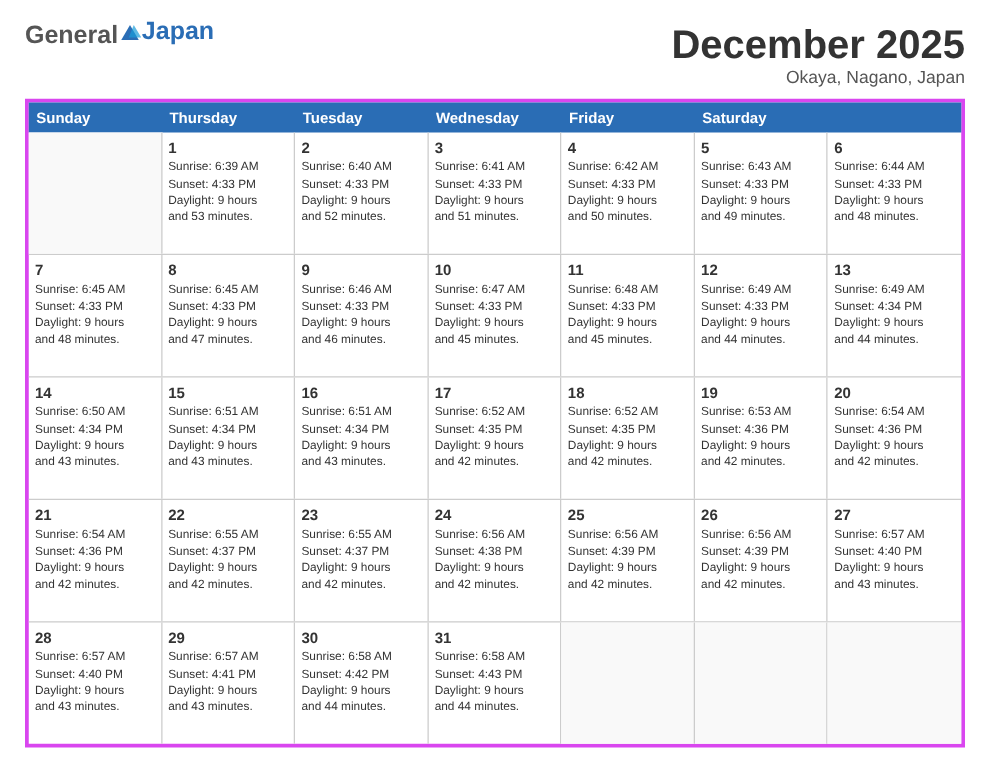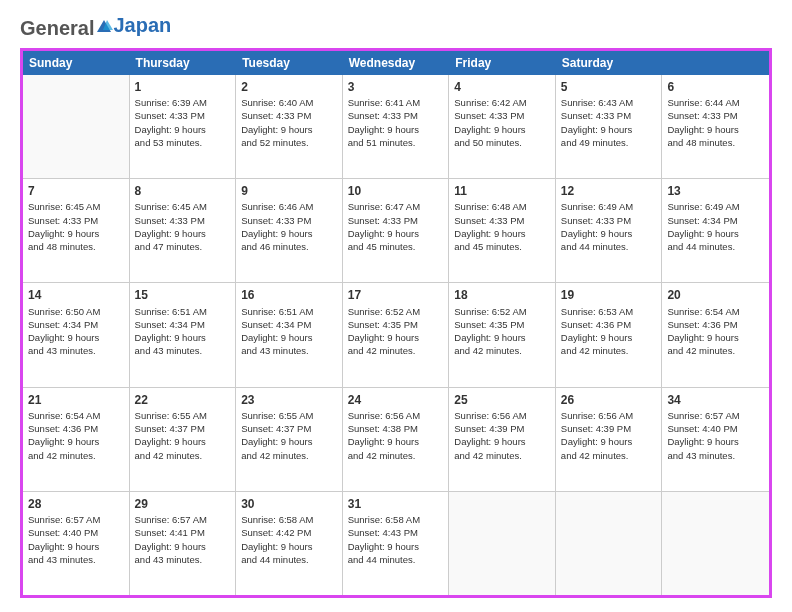--- a/index.html
+++ b/index.html
@@ -124,20 +124,22 @@
       <div class="logo-text">
         <span class="logo-general">General</span>
         <svg class="logo-icon" viewBox="0 0 18 18">
           <polygon points="9,2 16,14 2,14" fill="#2a6db5"></polygon>
           <polygon points="12,2 18,12 8,12" fill="#1a9cd8" opacity="0.7"></polygon>
         </svg>
       </div>
       <span class="logo-blue" style="font-size:20px;font-weight:bold;color:#2a6db5;margin-top:-4px;">Japan</span>
     </div>
     <div class="title-block">
+      <div class="month-title">December 2025</div>
+      <div class="location">Okaya, Nagano, Japan</div>
     </div>
   </div>
 
   <div class="calendar">
     <div class="cal-header">
     <div class="cal-header-cell">Sunday</div>
         <div class="cal-header-cell">Thursday</div>
         <div class="cal-header-cell">Tuesday</div>
         <div class="cal-header-cell">Wednesday</div>
         <div class="cal-header-cell">Friday</div>
@@ -328,21 +330,21 @@
 and 42 minutes.</div>
           </div>
           <div class="cal-cell">
             <span class="day-num">26</span>
             <div class="cell-info" style="white-space: pre-line;">Sunrise: 6:56 AM
 Sunset: 4:39 PM
 Daylight: 9 hours
 and 42 minutes.</div>
           </div>
           <div class="cal-cell">
-            <span class="day-num">34</span>
+            <span class="day-num">27</span>
             <div class="cell-info" style="white-space: pre-line;">Sunrise: 6:57 AM
 Sunset: 4:40 PM
 Daylight: 9 hours
 and 43 minutes.</div>
           </div>
         </div>
         <div class="cal-row">
           <div class="cal-cell">
             <span class="day-num">28</span>
             <div class="cell-info" style="white-space: pre-line;">Sunrise: 6:57 AM

